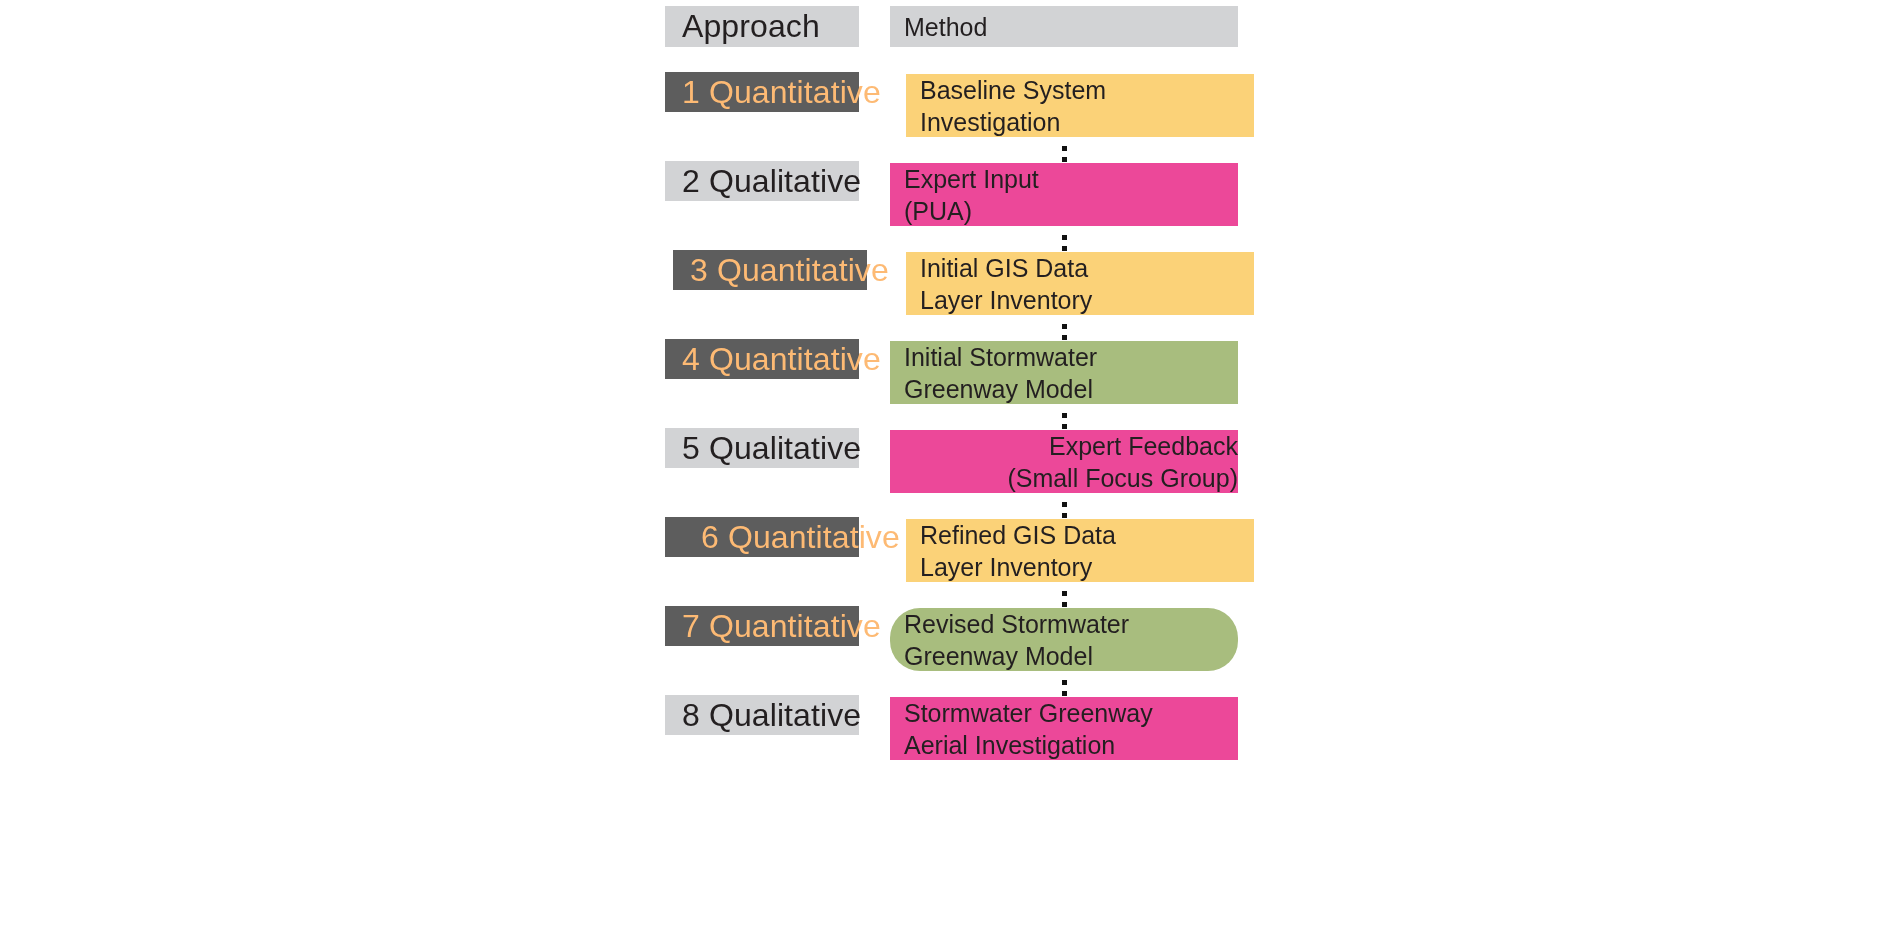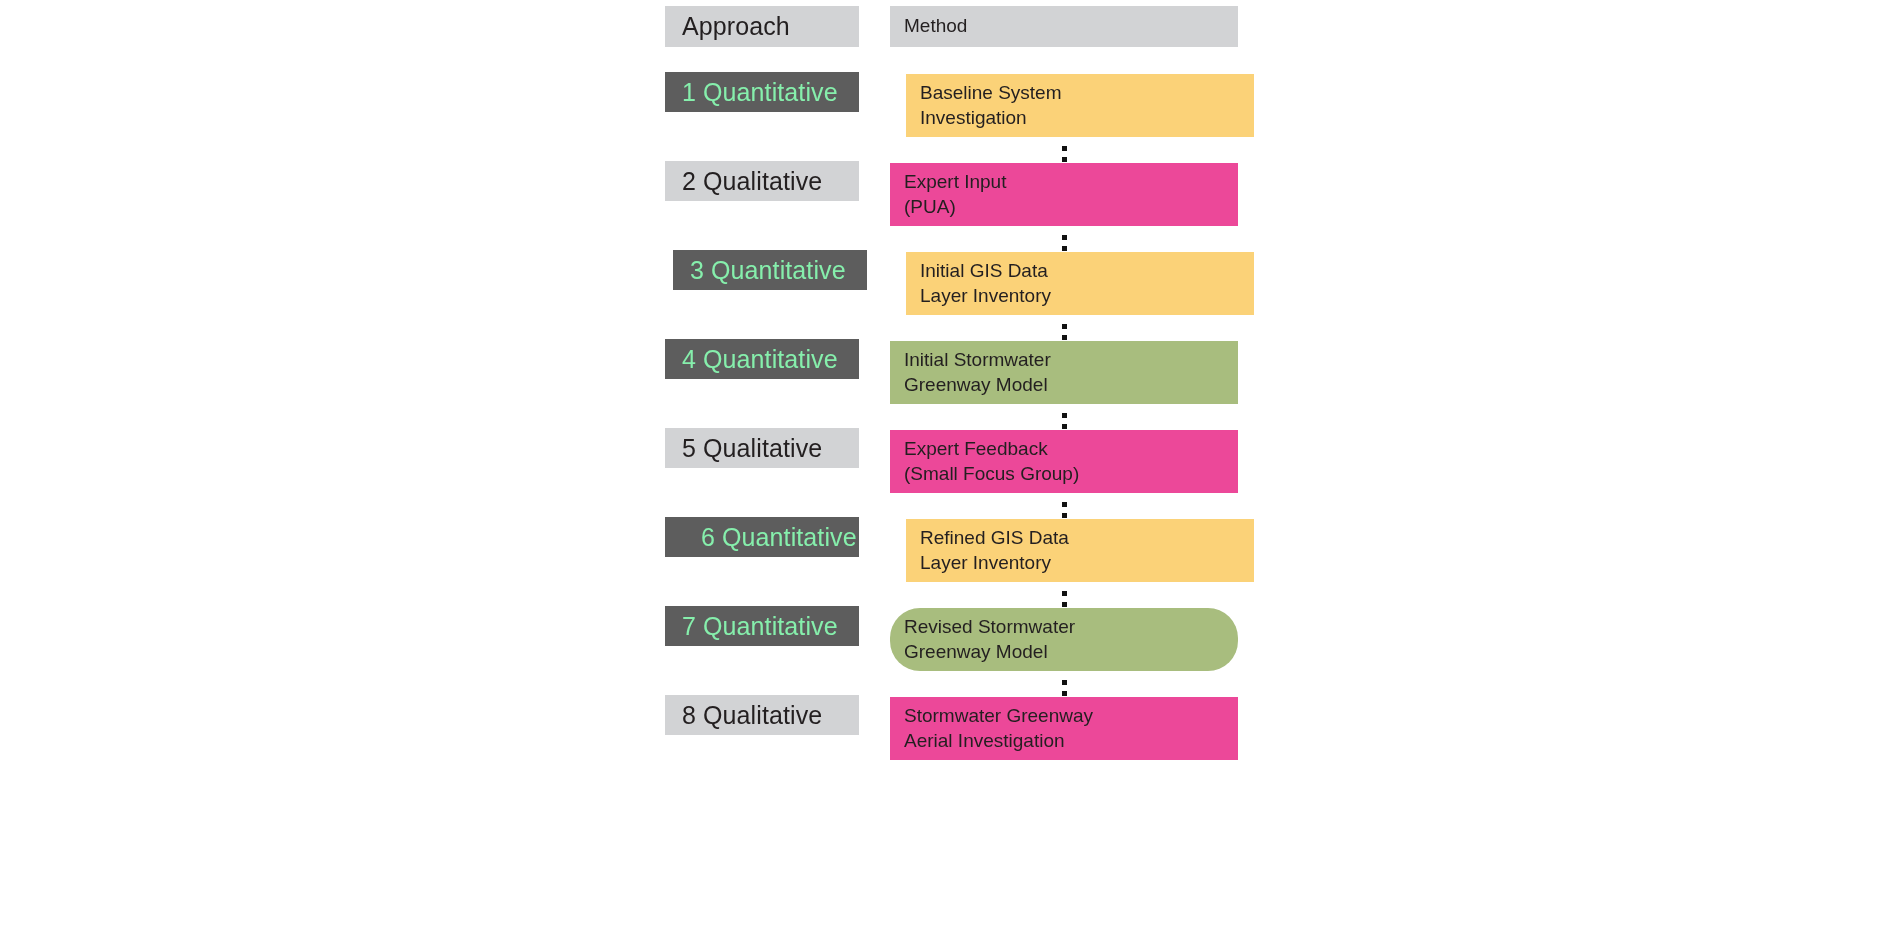--- a/index.html
+++ b/index.html
@@ -25,34 +25,34 @@
 
   
   .approach-cell {
     position: absolute;
     left: 665px;
     width: 194px;
     box-sizing: border-box;
     padding: 0 0 0 17px;
     display: flex;
     align-items: center;
-    font-size: 25px;
+    font-size: 32px;
     letter-spacing: 0.1px;
     white-space: nowrap;
   }
   .method-cell {
     position: absolute;
     left: 890px;
     width: 348px;
     box-sizing: border-box;
     padding: 0 0 0 14px;
     display: flex;
     flex-direction: column;
     justify-content: center;
-    font-size: 19px;
+    font-size: 25px;
     line-height: 1.28;
     color: #231f20;
   }
 
   
   .hdr {
     height: 41px;
     background: #d2d3d5;
     color: #231f20;
   }
@@ -60,21 +60,21 @@
     justify-content: center;
     padding-left: 14px;
   }
 
   
   .chip {
     height: 40px;
   }
   .chip.quant {
     background: #5d5d5d;
-    color: #86efac;
+    color: #fdba74;
   }
   .chip.qual {
     background: #d2d3d5;
     color: #231f20;
   }
 
   
   .mbox {
     height: 63px;
   }
@@ -177,21 +177,21 @@
   <div class="connector" style="top:413px;height:42px;">
     <span class="dot"></span>
     <span class="dot"></span>
     <span class="dot"></span>
     <span class="head"></span>
   </div>
 
   <div class="approach-cell chip qual" style="top:428px;">
     <span>5 Qualitative</span>
   </div>
-  <div class="method-cell mbox salmon" style="top:430px;">
+  <div class="method-cell mbox salmon" style="top:430px;text-align:right;">
     <span class="mline">Expert Feedback</span>
     <span class="mline">(Small Focus Group)</span>
   </div>
   <div class="connector" style="top:502px;height:42px;">
     <span class="dot"></span>
     <span class="dot"></span>
     <span class="dot"></span>
     <span class="head"></span>
   </div>
 

